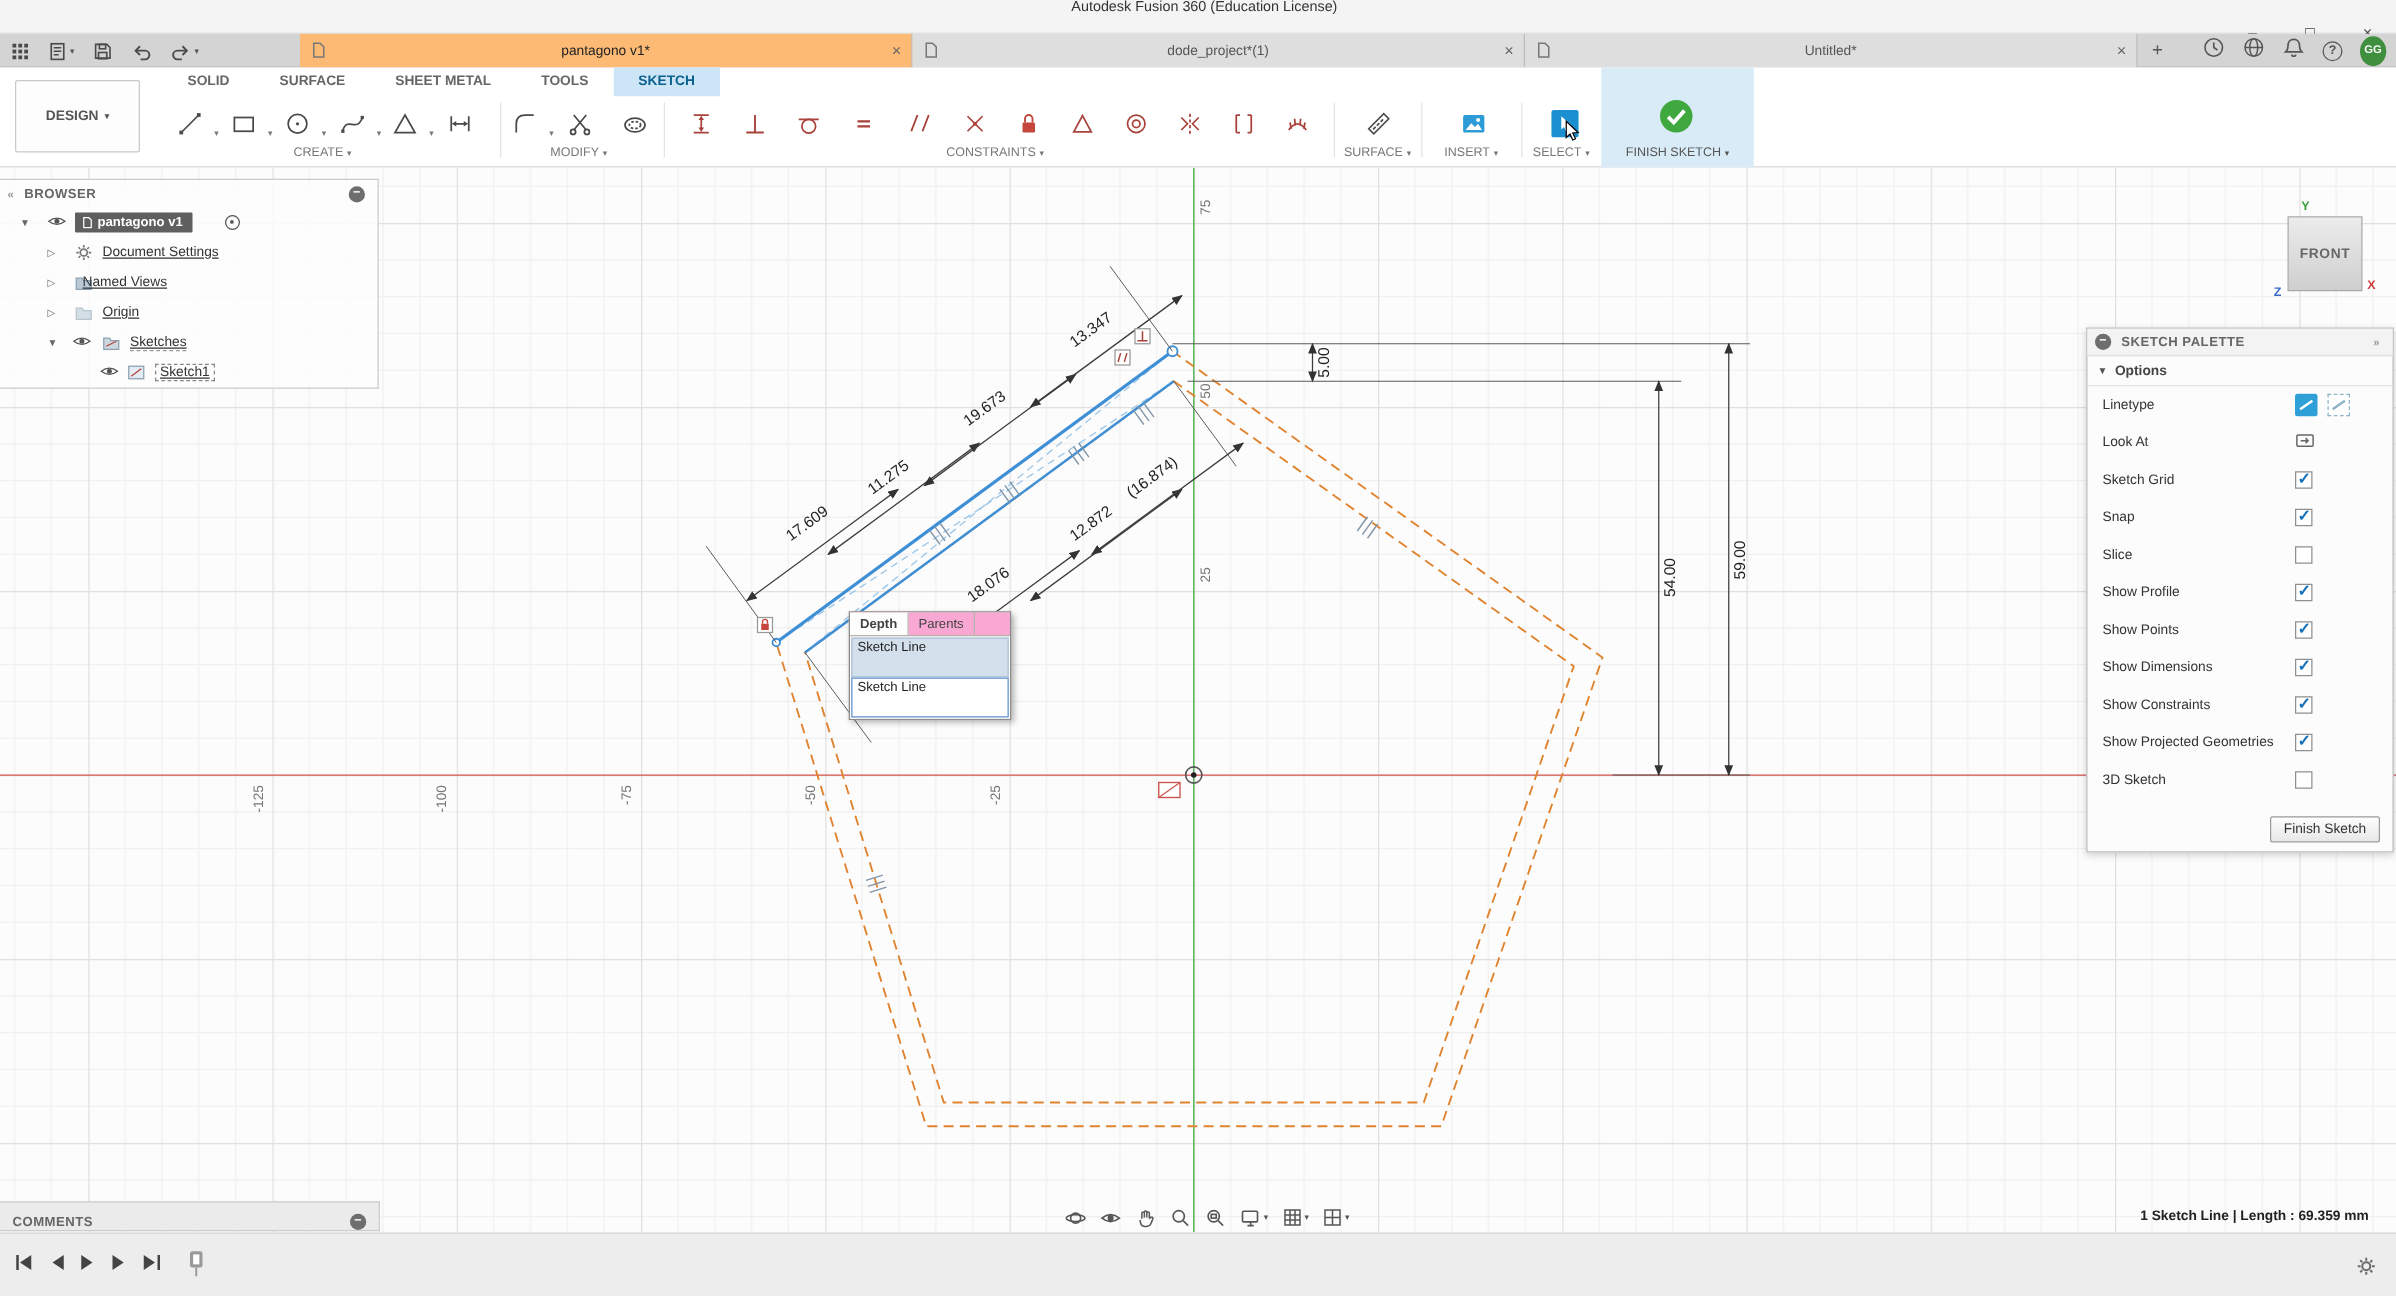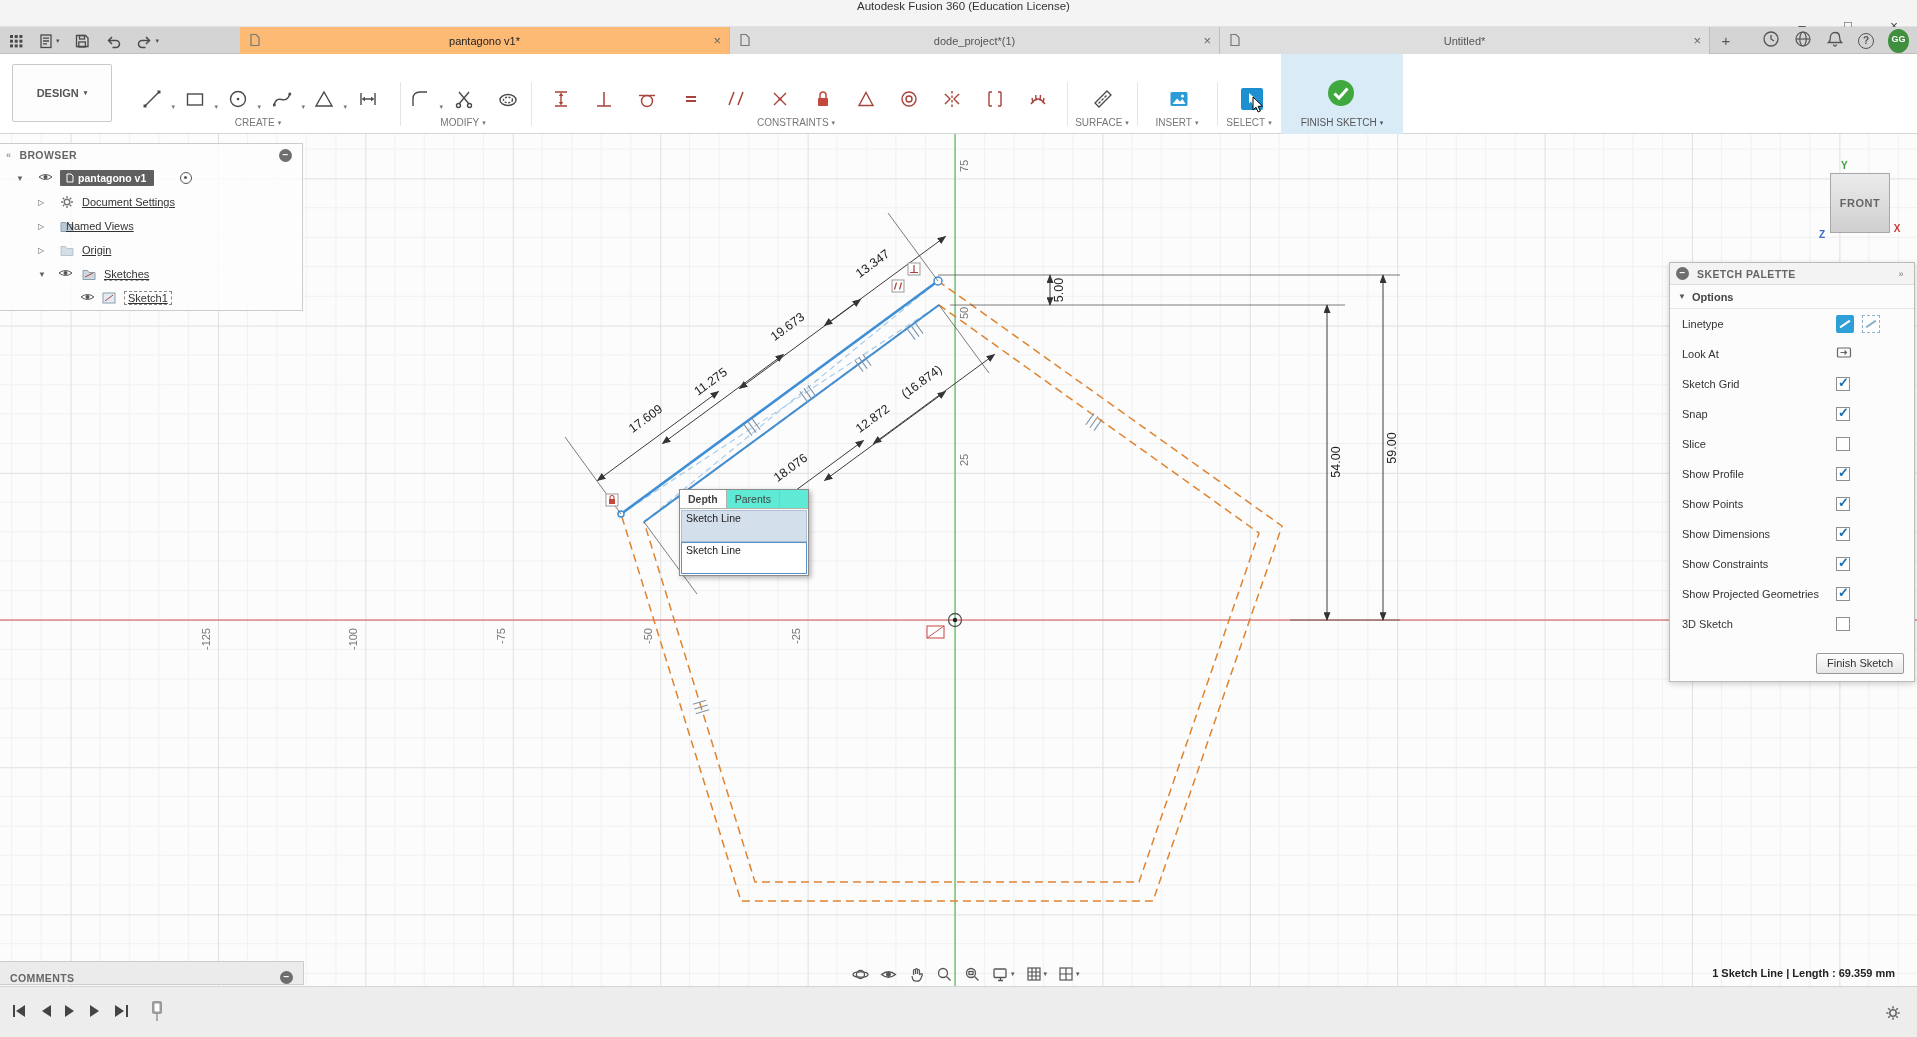--- a/index.html
+++ b/index.html
@@ -124,21 +124,21 @@
   .lt-icon2 { width:18px; height:18px; border:1px dashed #8fb4c8; background:#fff; position:relative; }
   .lt-icon2::after { content:""; position:absolute; left:2px; top:7px; width:12px; height:0;
                      border-top:2px dashed #8fb4c8; transform:rotate(-35deg); }
   .finish-btn { position:absolute; right:10px; bottom:7px; width:88px; height:21px;
                 background:linear-gradient(#fefefe,#e7e7e7); border:1px solid #9a9a9a; border-radius:2px;
                 font-size:11px; color:#333; text-align:center; line-height:19px; }
 
   
   .sel-popup { position:absolute; left:679px; top:355px; width:130px; background:#ece9e0;
                border:1px solid #8c8c8c; box-shadow:2px 2px 5px rgba(0,0,0,0.3); font-size:10.5px; }
-  .sel-tabs { display:flex; height:18px; background:#5eead4; }
+  .sel-tabs { display:flex; height:18px; background:#f9a8d4; }
   .sel-tab { padding:0 8px; line-height:18px; color:#444; border-right:1px solid #b5b2aa; }
   .sel-tab.active { background:#fdfdfd; font-weight:bold; }
   .sel-body { background:#fdfdfd; border-top:1px solid #b5b2aa; padding:1px; }
   .sel-item { height:32px; line-height:14px; padding-left:4px; color:#222; }
   .sel-item.first { background:#d4dfec; border:1px solid #aebfd4; }
   .sel-item.second { background:#fff; border:1px solid #5e90cc; }
 
   
   .comments { position:absolute; left:0; top:827px; width:304px; height:24px; background:#ebebeb;
               border:1px solid #ccc; border-left:none; display:flex; align-items:flex-end; padding:0 10px;
@@ -272,20 +272,27 @@
       <span class="avatar">GG</span>
     </div>
   </div>
 
   <div class="ribbon">
     <div class="design-btn">
       <span>DESIGN</span>
       <span class="gcaret">▾</span>
     </div>
 
+    <div class="ribbon-tabs">
+      <div class="ribbon-tab">SOLID</div>
+      <div class="ribbon-tab">SURFACE</div>
+      <div class="ribbon-tab">SHEET METAL</div>
+      <div class="ribbon-tab">TOOLS</div>
+      <div class="ribbon-tab active">SKETCH</div>
+    </div>
 
     <div class="tool" style="left:137px">
       <svg width="22" height="22" fill="none" stroke="#4a4a4a" stroke-width="1.4">
           <path d="M4 18 18 4"></path>
           <rect x="2.5" y="16.5" width="3" height="3" fill="#4a4a4a" stroke="none"></rect>
           <rect x="16.5" y="2.5" width="3" height="3" fill="#4a4a4a" stroke="none"></rect>
         </svg>
       <span class="tcaret">▾</span>
     </div>
     <div class="tool" style="left:180px">

